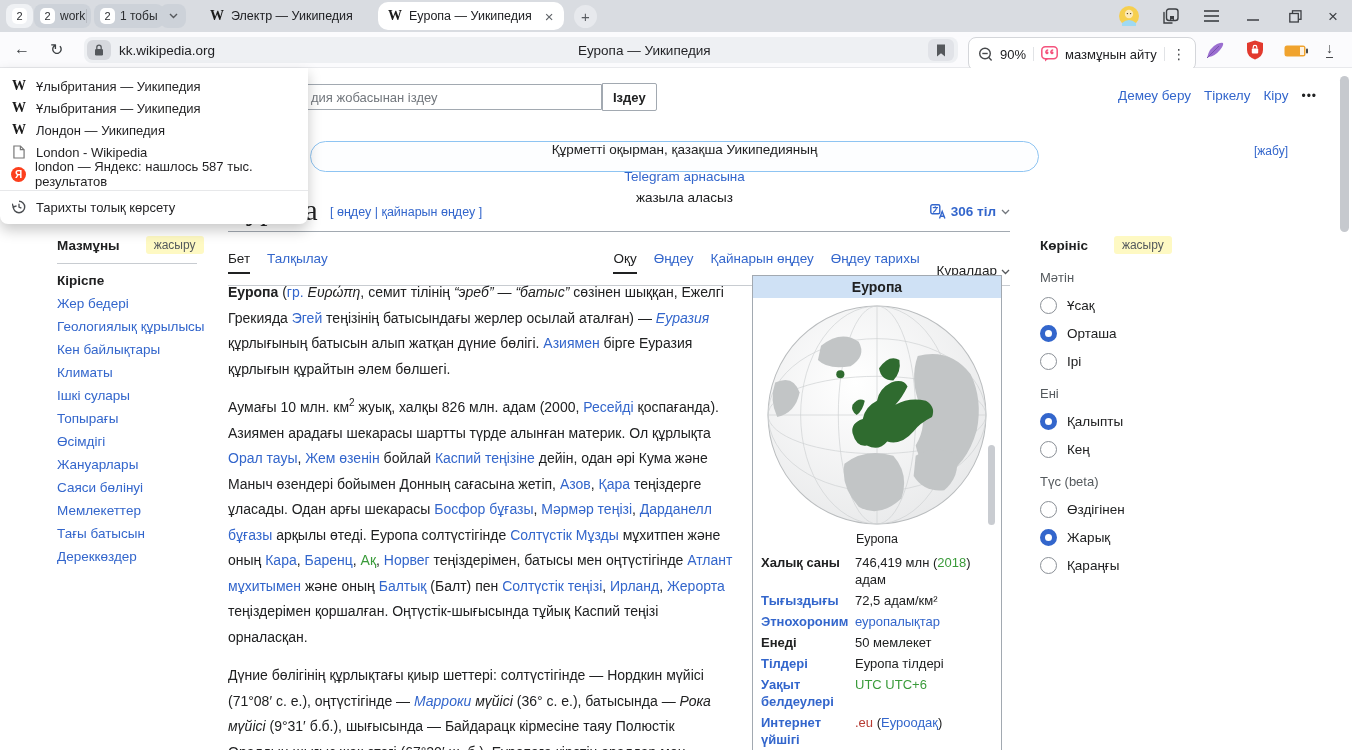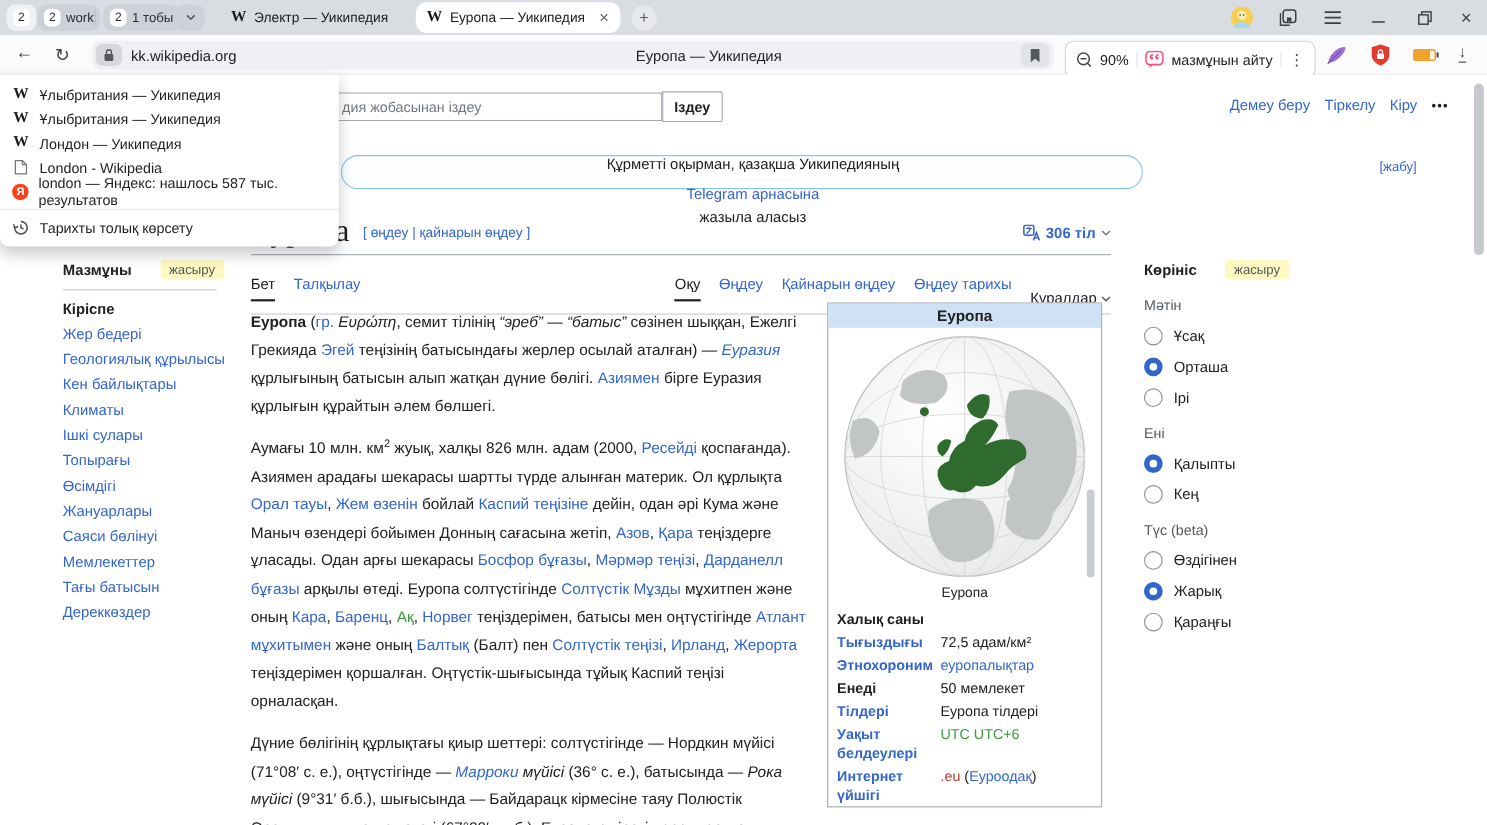--- a/index.html
+++ b/index.html
@@ -381,20 +381,21 @@
           <path d="M112,64 Q122,50 132,56 Q134,68 126,76 Q114,76 112,64 Z"></path>
           <path d="M86,100 Q92,92 98,96 Q96,106 90,110 Q84,106 86,100 Z"></path>
           <circle cx="74" cy="70" r="4"></circle>
         </g>
       </svg>
     </div>
     <div class="ib-caption">Еуропа</div>
     <div>
         <div class="ib-row">
           <div class="ib-l run-b">Халық саны</div>
+          <div class="ib-v"><span>746,419 млн (</span><span class="run-g">2018</span><span>) адам</span></div>
         </div>
         <div class="ib-row">
           <div class="ib-l run-l">Тығыздығы</div>
           <div class="ib-v"><span>72,5 адам/км²</span></div>
         </div>
         <div class="ib-row">
           <div class="ib-l run-l">Этнохороним</div>
           <div class="ib-v"><span class="run-l">еуропалықтар</span></div>
         </div>
         <div class="ib-row">

